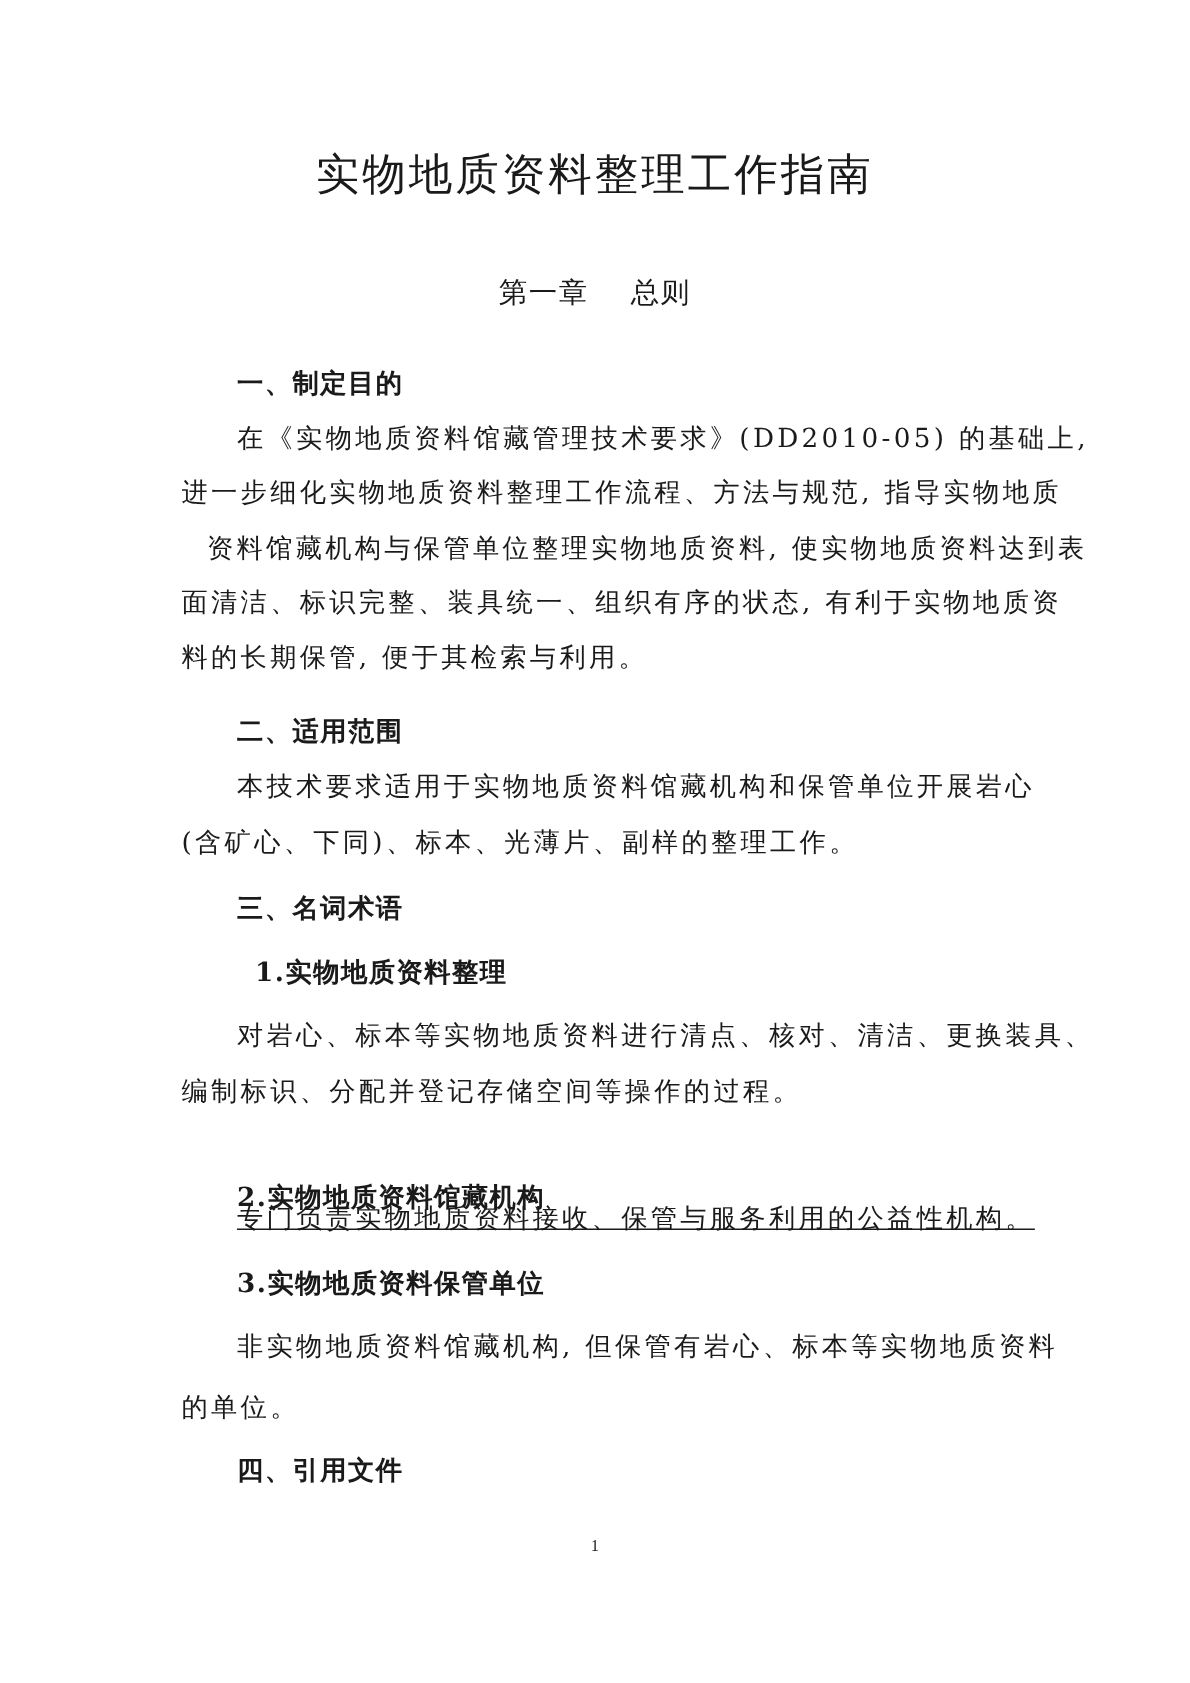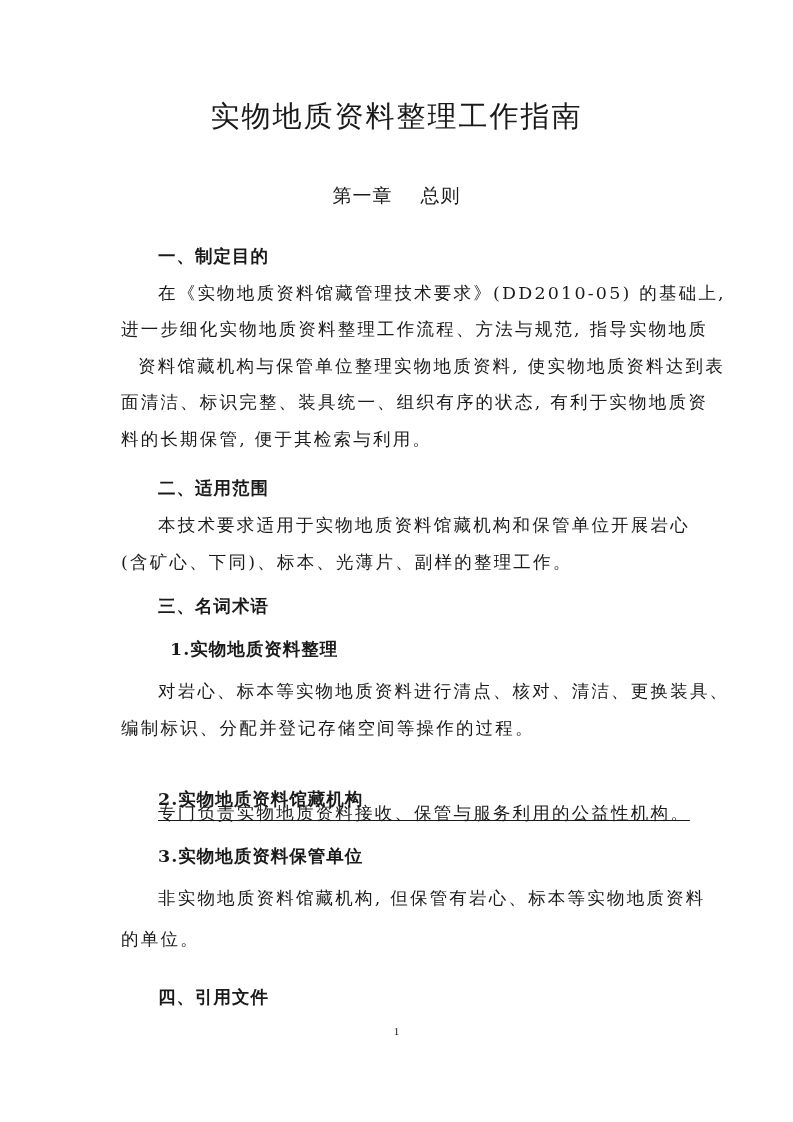--- a/index.html
+++ b/index.html
@@ -92,16 +92,16 @@
   <div class="line" style="top:715px;">编制标识、分配并登记存储空间等操作的过程。</div>
   <div class="line indent justify" style="top:678px;">对岩心、标本等实物地质资料进行清点、核对、清洁、更换装具、</div>
 
   <div class="line indent heading" style="top:758px;margin-top:28px;">2.实物地质资料馆藏机构</div>
   <div class="line indent" style="top:800px;text-decoration:underline;">专门负责实物地质资料接收、保管与服务利用的公益性机构。</div>
 
   <div class="line indent heading" style="top:843px;">3.实物地质资料保管单位</div>
   <div class="line indent justify" style="top:885px;">非实物地质资料馆藏机构, 但保管有岩心、标本等实物地质资料</div>
   <div class="line" style="top:926px;">的单位。</div>
 
-  <div class="line indent heading" style="top:968px;margin-top:16px;">四、引用文件</div>
+  <div class="line indent heading" style="top:968px;">四、引用文件</div>
 
   <div class="page-number">1</div>
 </div>
 
 </body></html>

